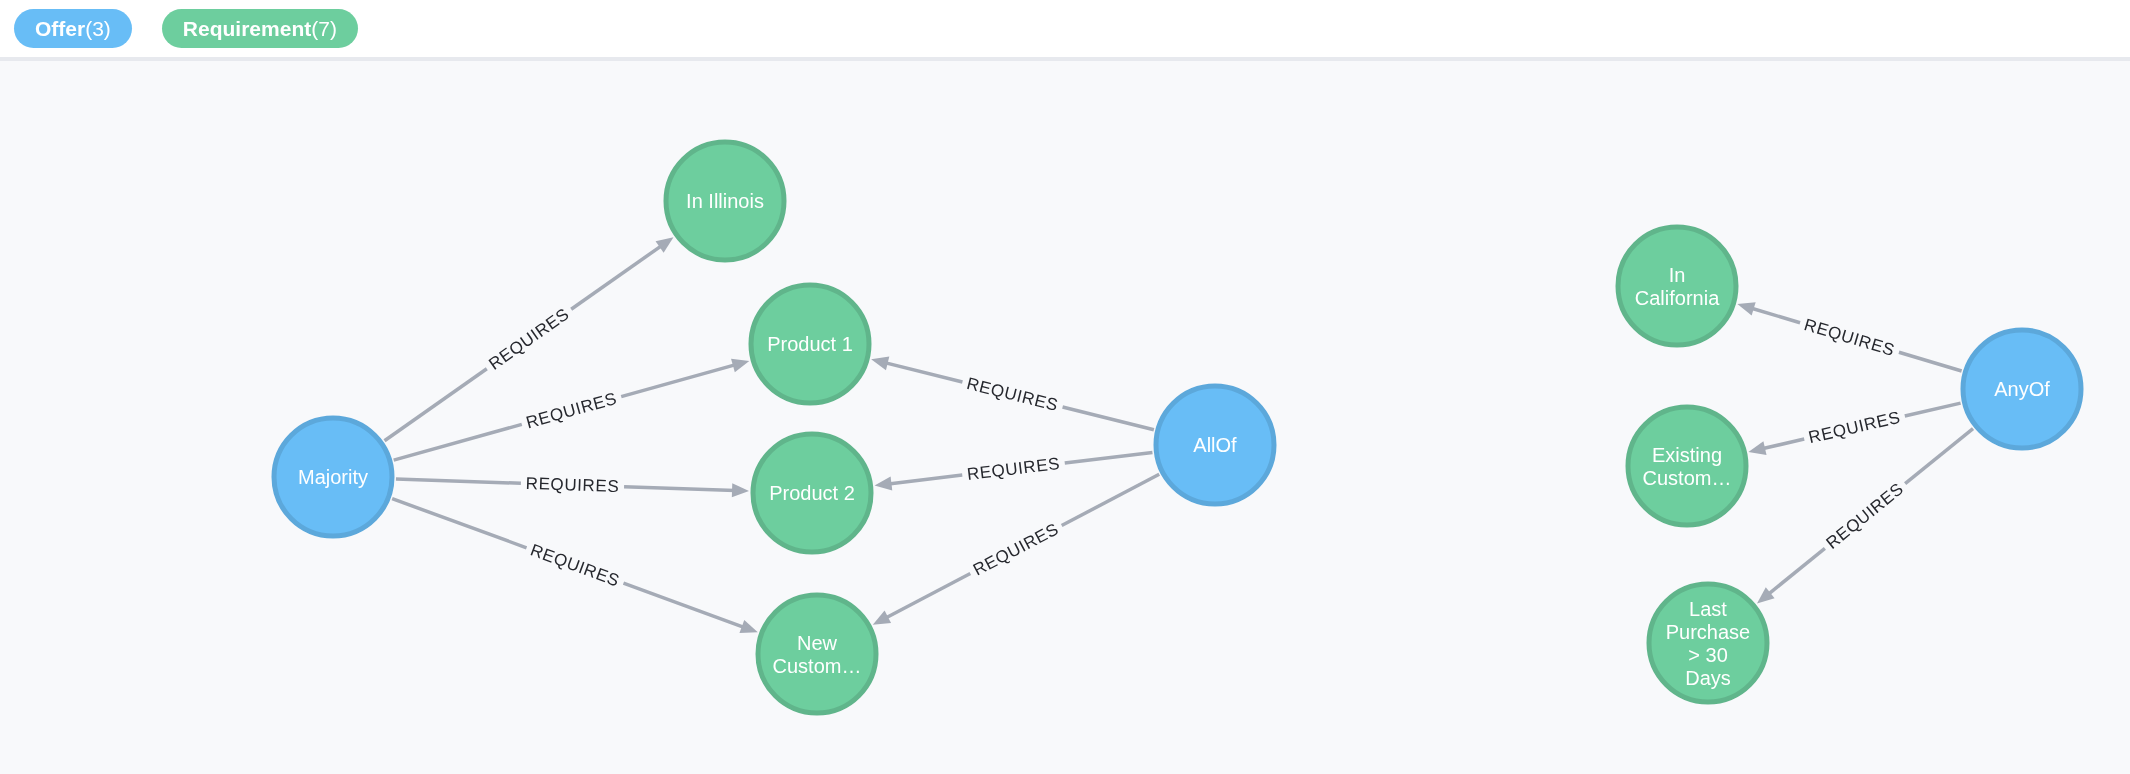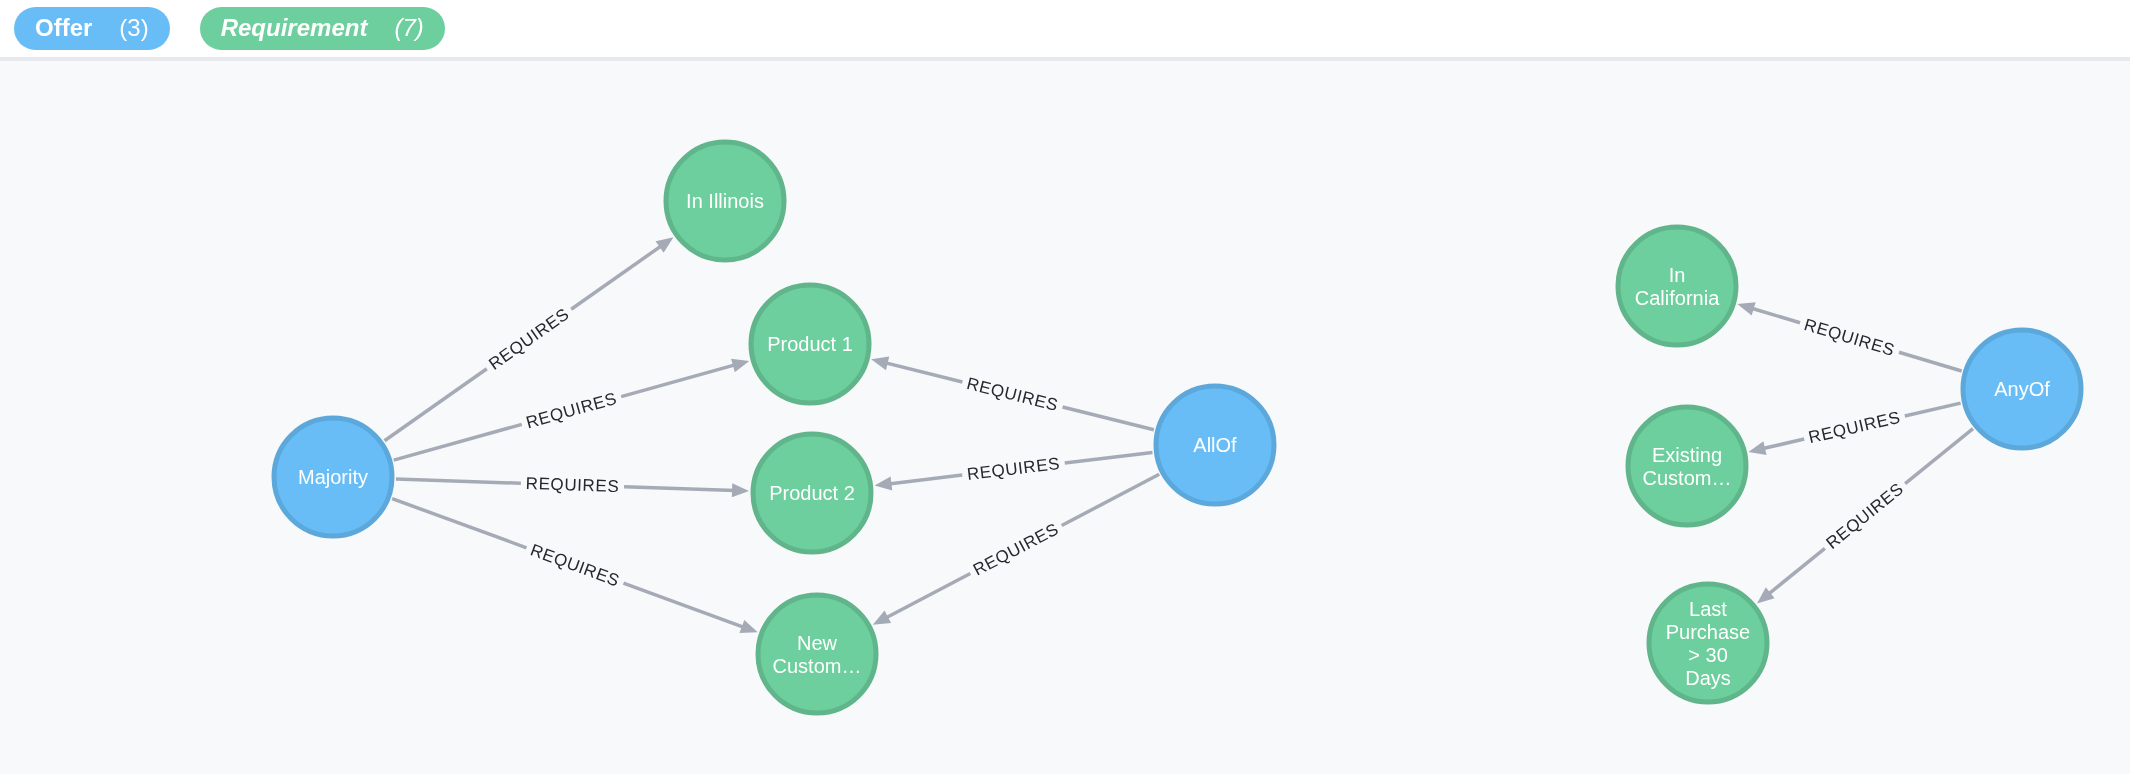--- a/index.html
+++ b/index.html
@@ -14,26 +14,25 @@
     background:#FFFFFF;
     border-bottom:4px solid #E7E9EE;
     display:flex;align-items:center;
     padding-left:14px;
   }
   .pill{
     display:inline-flex;align-items:center;
     color:#FFFFFF;
     border-radius:24px;
     padding:8px 21px;
-    font-size:24px;
+    font-size:21px;
     line-height:1.1;
     margin-right:30px;
     cursor:pointer;
     user-select:none;
-    gap:27px;
   }
   .pill .pill-label{font-weight:700;}
   .pill .pill-count{font-weight:400;}
   .graph-area{
     position:relative;
     width:2130px;height:709px;
     background:#F8F9FB;
   }
   svg text{font-family:"Liberation Sans",sans-serif;}
   .edge-line{stroke:#A5ABB6;stroke-width:3.5;fill:none;}
@@ -50,21 +49,21 @@
   .graph-node{cursor:pointer;}
 </style>
 </head>
 <body>
 
 <div class="legend-bar">
   <div class="pill" style="background: rgb(104, 189, 246);">
     <span class="pill-label">Offer</span>
       <span class="pill-count">(3)</span>
   </div>
-  <div class="pill" style="background: rgb(109, 206, 158); font-style: italic;">
+  <div class="pill" style="background: rgb(109, 206, 158);">
     <span class="pill-label">Requirement</span>
       <span class="pill-count">(7)</span>
   </div>
 </div>
 
 <div class="graph-area">
   <svg id="graph-svg" width="2130" height="709" viewBox="0 65 2130 709" xmlns="http://www.w3.org/2000/svg">
       <g>
         <line class="edge-line" stroke="#A5ABB6" x1="384.51264025278397" y1="444.7308961485501" x2="486.80869465010073" y2="372.7061231545209"></line>
         <line class="edge-line" stroke="#A5ABB6" x1="571.1913053498993" y1="313.2938768454791" x2="662.0401063577085" y2="249.3289047073277"></line>

